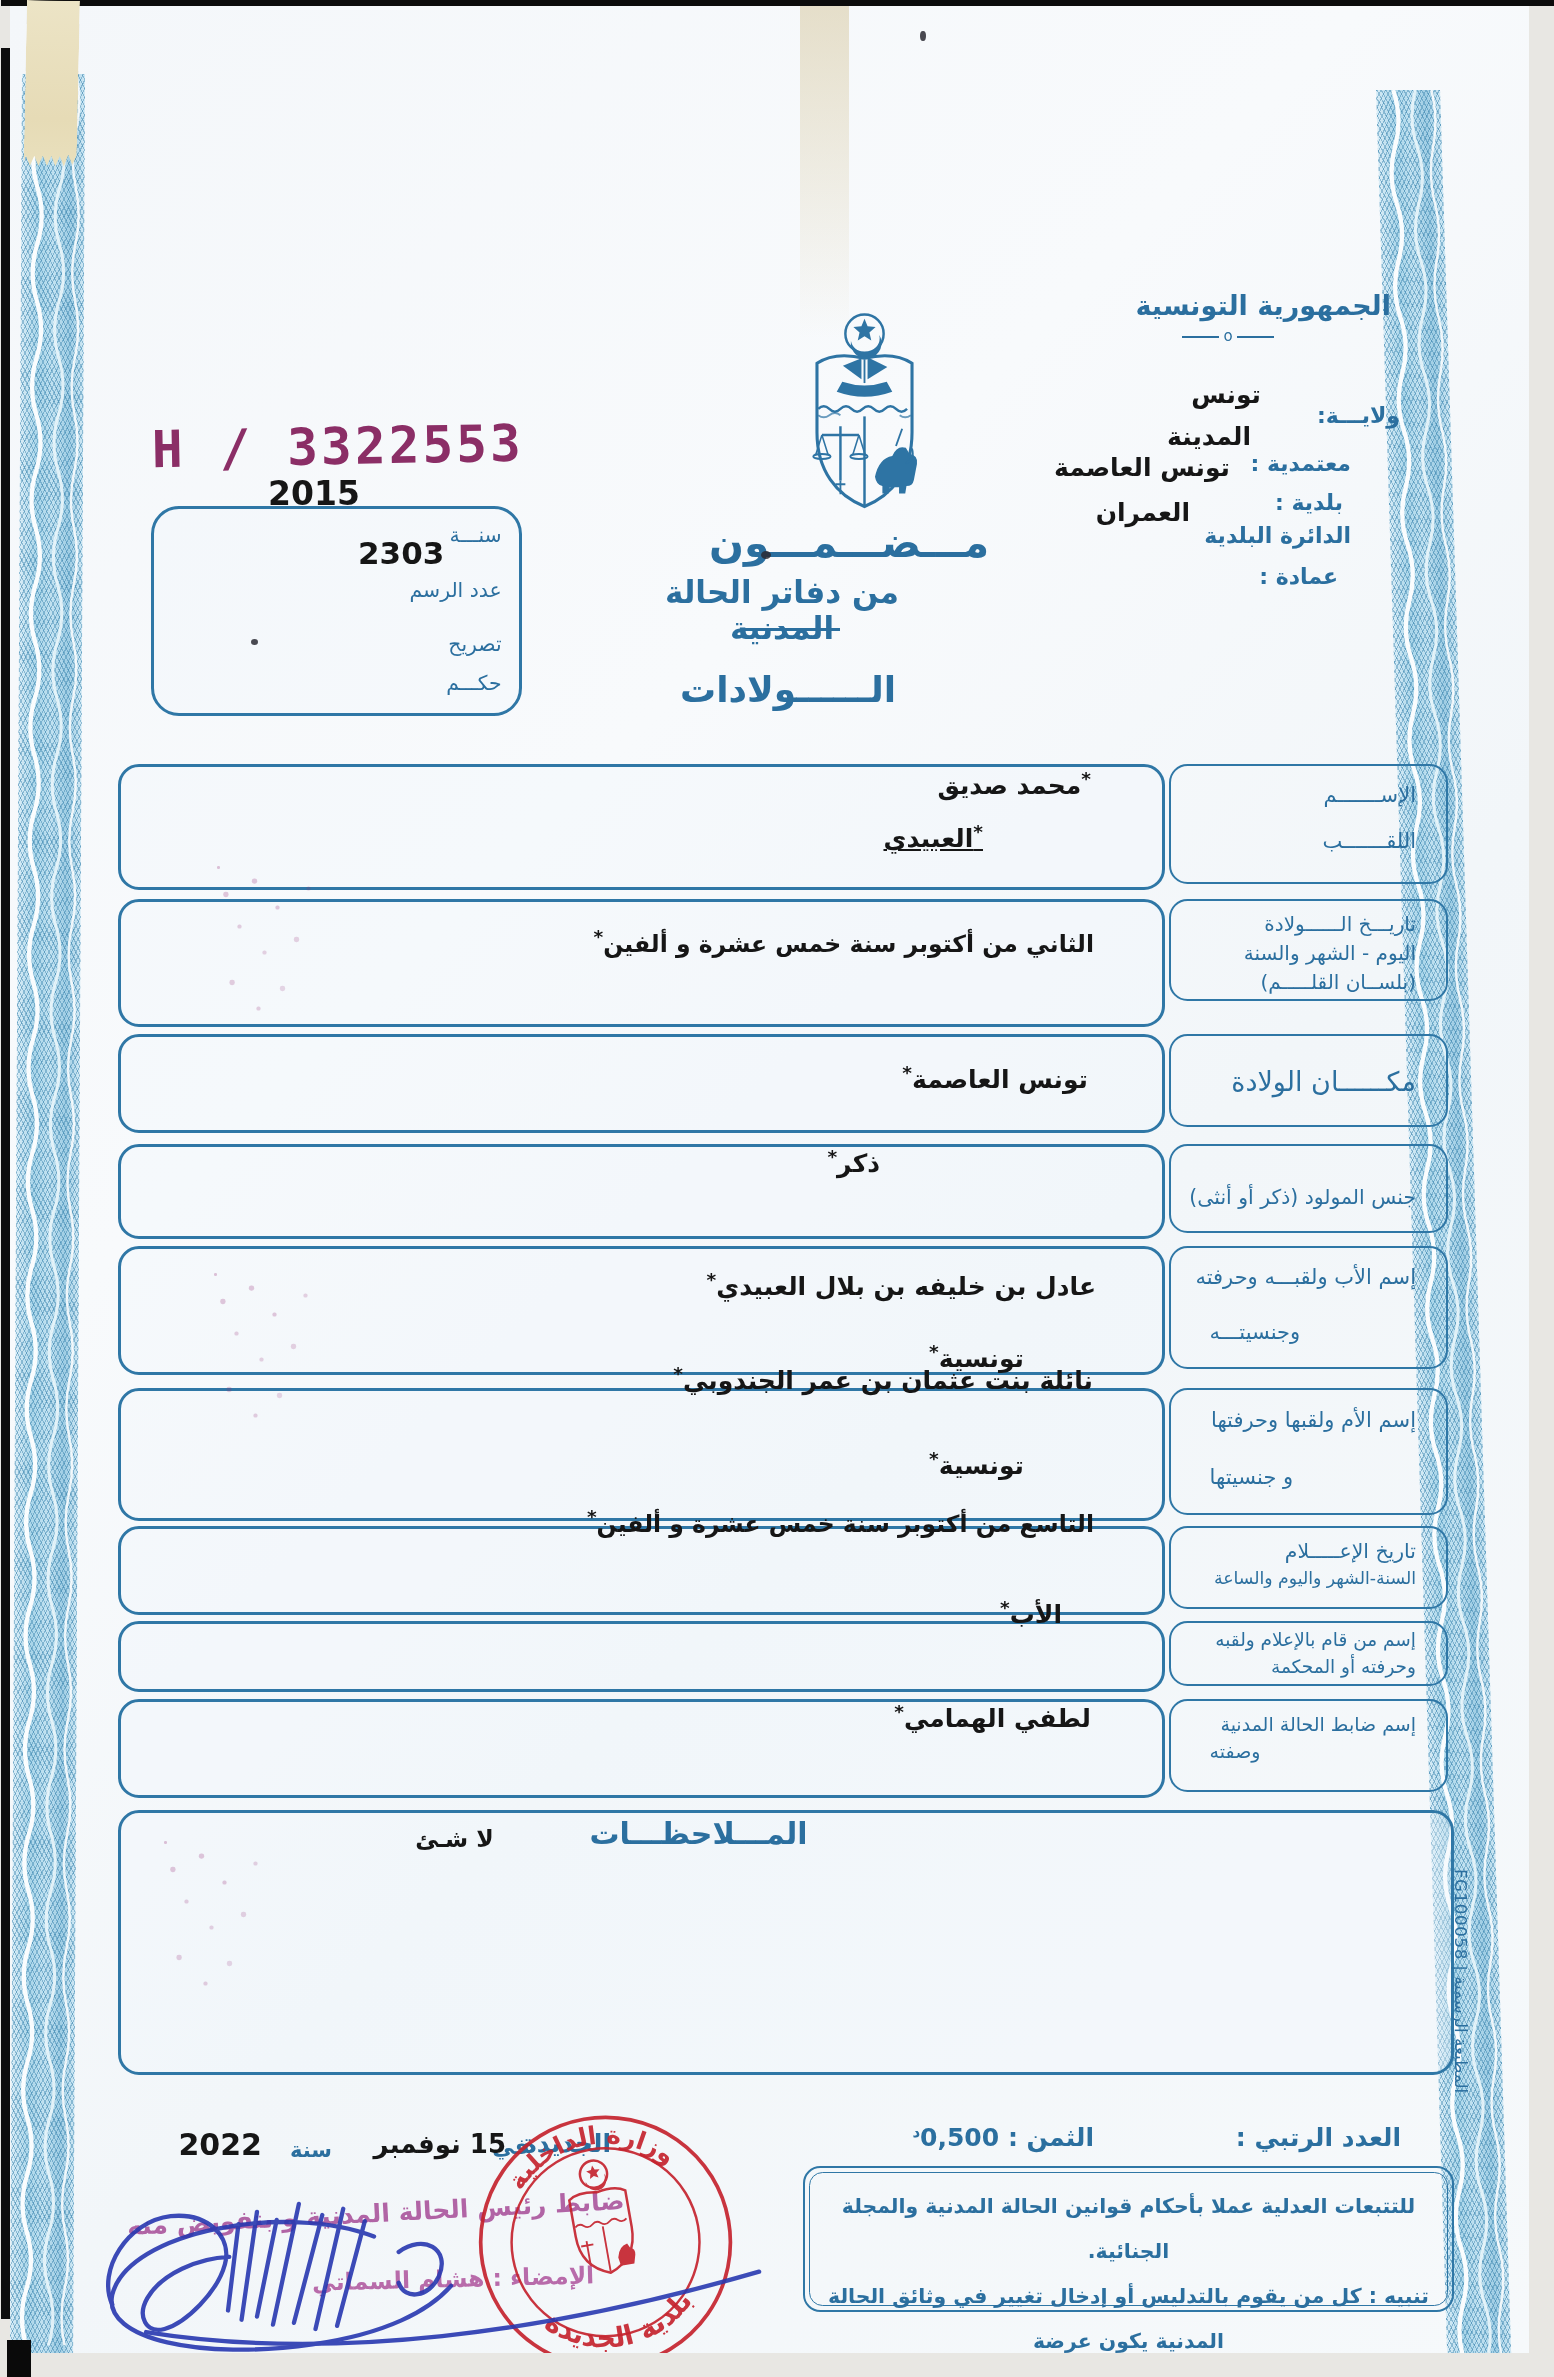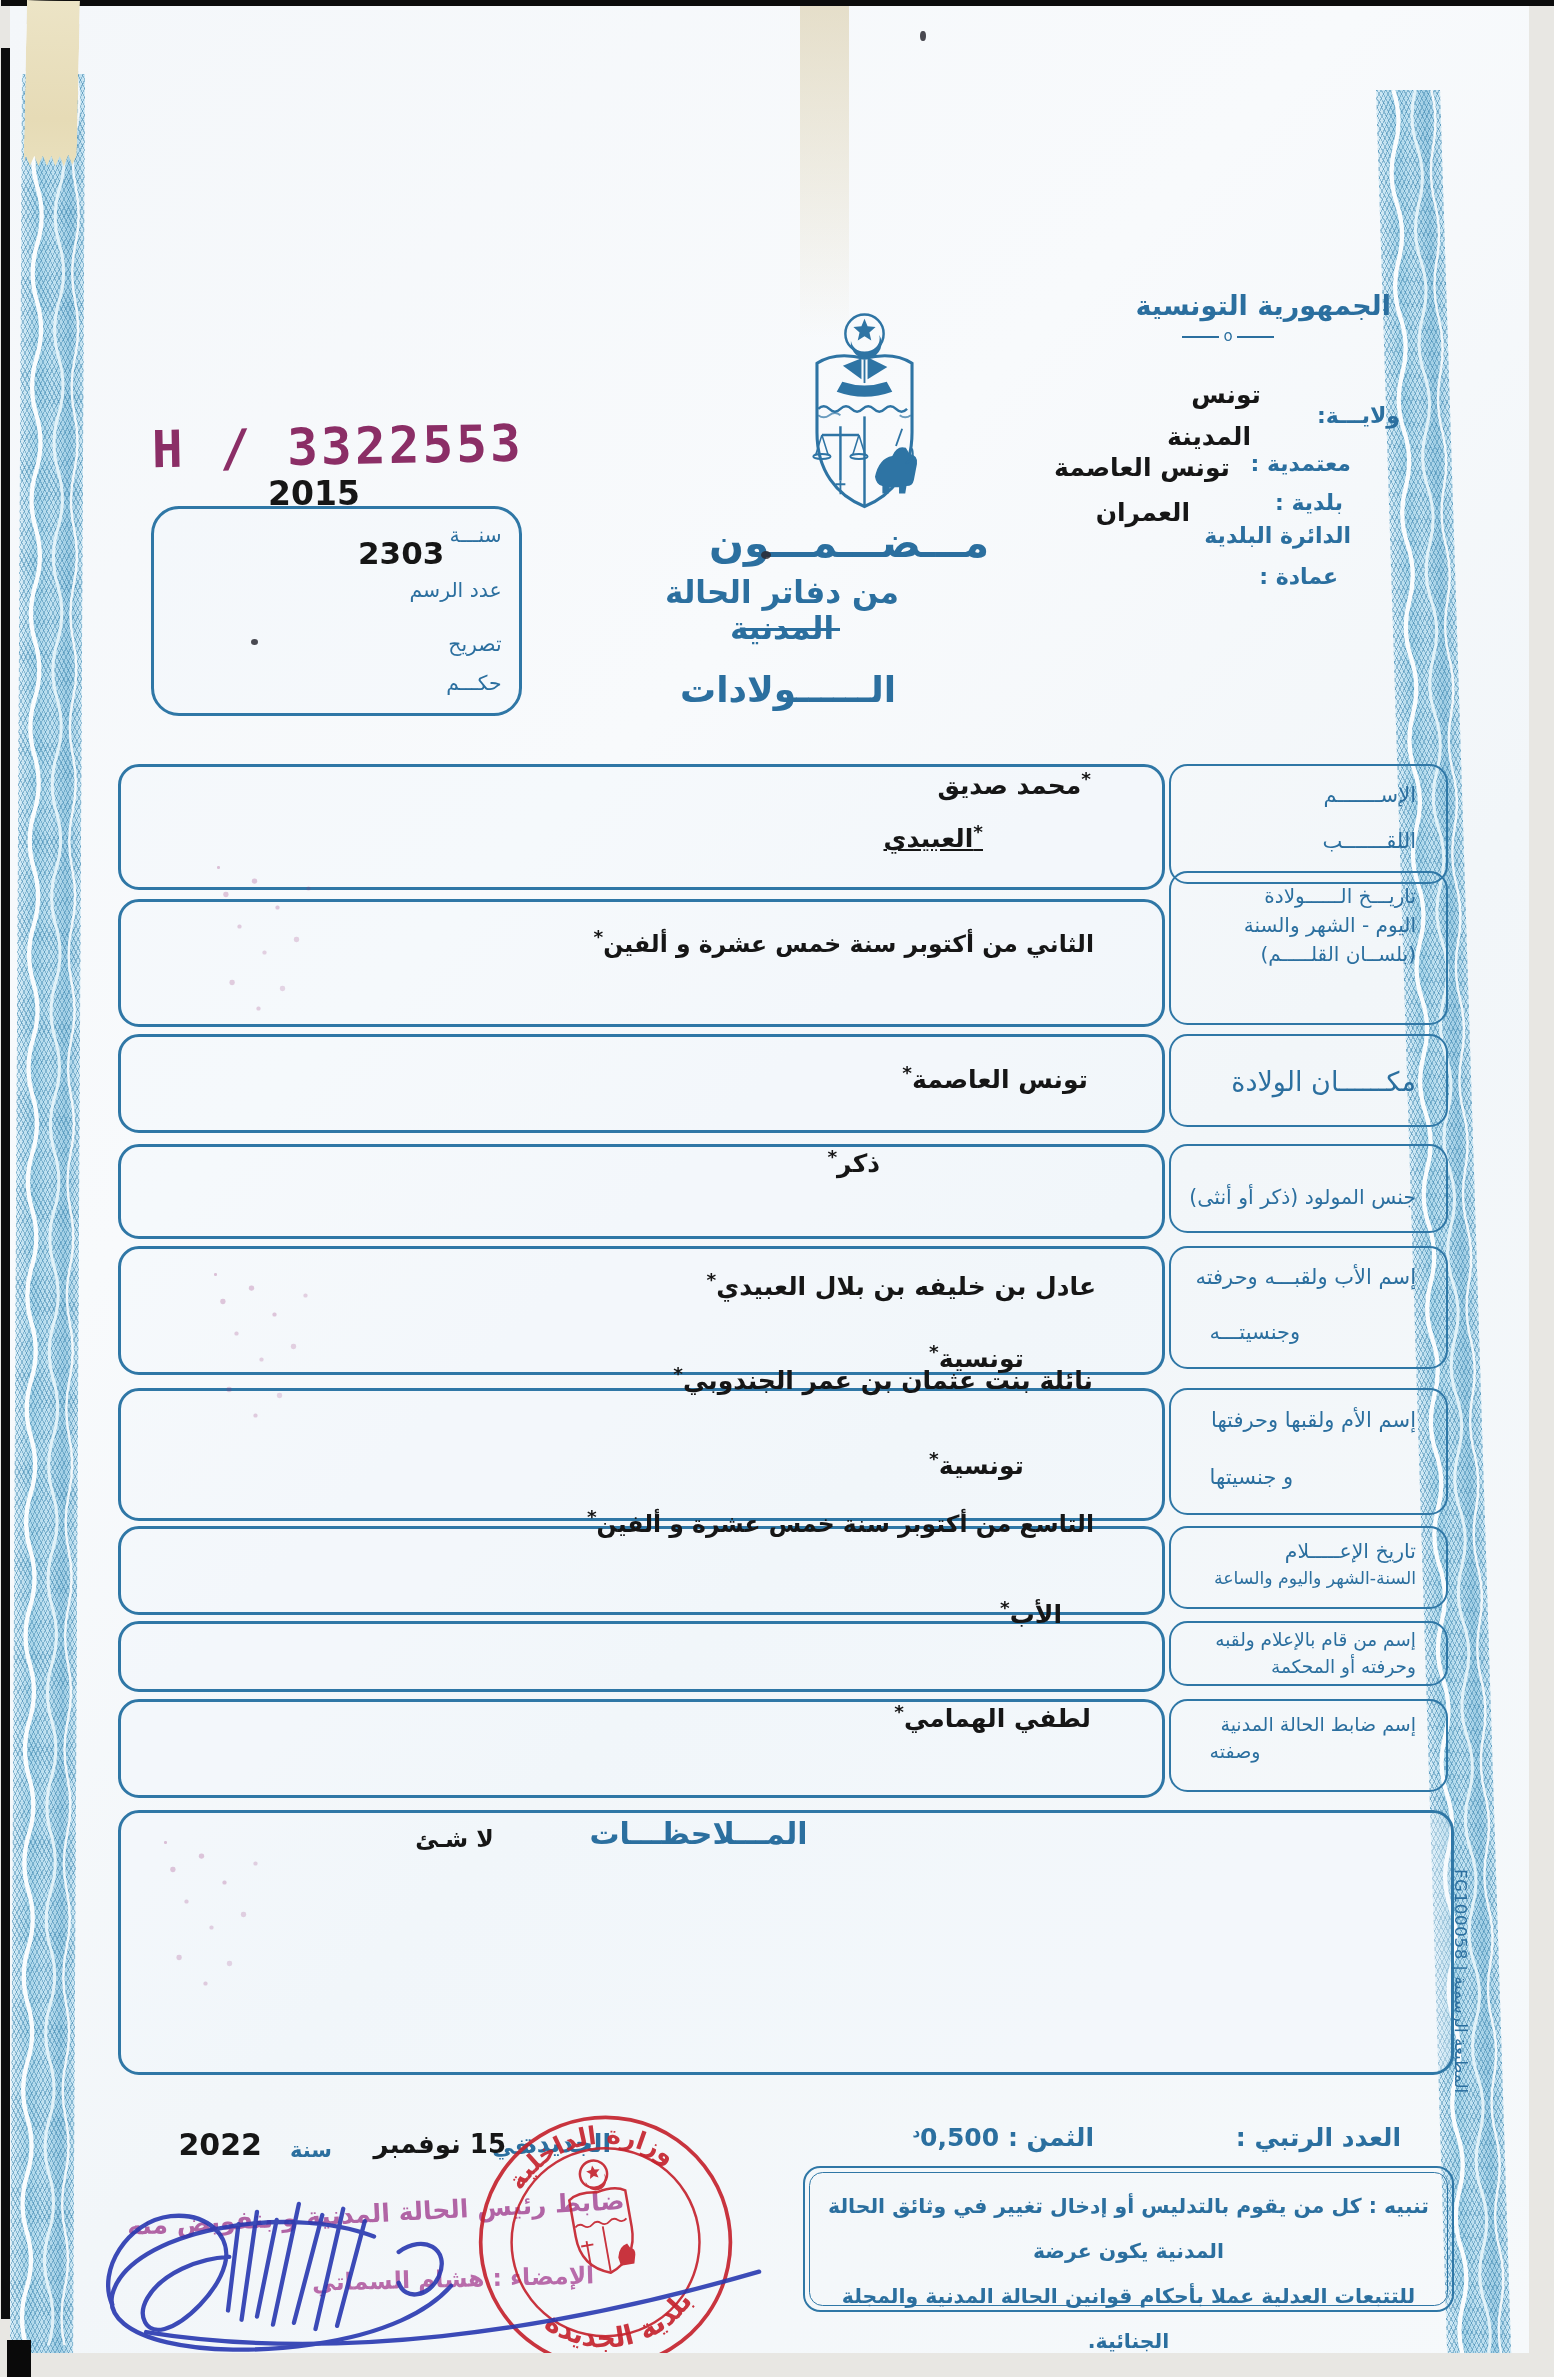--- a/index.html
+++ b/index.html
@@ -190,21 +190,21 @@
   <div class="abs box vbox" style="top:1241px;height:123px;"></div>
   <div class="abs box vbox" style="top:1383px;height:127px;"></div>
   <div class="abs box vbox" style="top:1521px;height:83px;"></div>
   <div class="abs box vbox" style="top:1616px;height:65px;"></div>
   <div class="abs box vbox" style="top:1694px;height:93px;"></div>
 
   <div class="abs lblbox lbox" style="top:759px;height:120px;">
     <div class="lbl-line" style="margin-top:5px;">الإســـــــم</div>
     <div class="lbl-line" style="margin-top:16px;">اللقـــــــب</div>
   </div>
-  <div class="abs lblbox lbox" style="top:866px;height:154px;">
+  <div class="abs lblbox lbox" style="top:894px;height:102px;">
     <div class="lbl-line" style="font-size:20px;">تاريـــخ الــــــولادة</div>
     <div class="lbl-line" style="font-size:20px;">اليوم - الشهر والسنة</div>
     <div class="lbl-line" style="font-size:20px;">(بلســان القلـــــم)</div>
   </div>
   <div class="abs lblbox lbox" style="top:1029px;height:93px;">
     <div class="lbl-line" style="font-size:27px;margin-top:17.3px;">مكــــــان الولادة</div>
   </div>
   <div class="abs lblbox lbox" style="top:1139px;height:89px;">
     <div class="lbl-line" style="font-size:20.4px;margin-top:28px;">جنس المولود (ذكر أو أنثى)</div>
   </div>
@@ -245,22 +245,22 @@
   <div class="abs box" id="notes-box"></div>
   <div class="abs blue" id="notes-title">المـــلاحظـــات</div>
   <div class="abs typed" id="notes-value">لا شـئ</div>
 
   <div class="abs blue" id="order-l">العدد الرتبي :</div>
   <div class="abs blue" id="price-l"><span>الثمن :</span> <span dir="ltr">0,500</span><sup>د</sup></div>
 
   <div class="abs" id="notice-box">
     <div id="notice-inner"></div>
     <div id="notice-text">
+      <div>للتتبعات العدلية عملا بأحكام قوانين الحالة المدنية والمجلة الجنائية.</div>
       <div>تنبيه : كل من يقوم بالتدليس أو إدخال تغيير في وثائق الحالة المدنية يكون عرضة</div>
-      <div>للتتبعات العدلية عملا بأحكام قوانين الحالة المدنية والمجلة الجنائية.</div>
     </div>
   </div>
 
   <div class="abs blue" id="place-v">الجديدة</div>
   <div class="abs blue" id="in-l">في</div>
   <div class="abs typed" id="date-v">15 نوفمبر</div>
   <div class="abs blue" id="year-l">سنة</div>
   <div class="abs typed" id="year-v">2022</div>
 
   <div class="abs purple" id="officer-line">ضابط رئيس الحالة المدنية و بتفويض منه</div>

